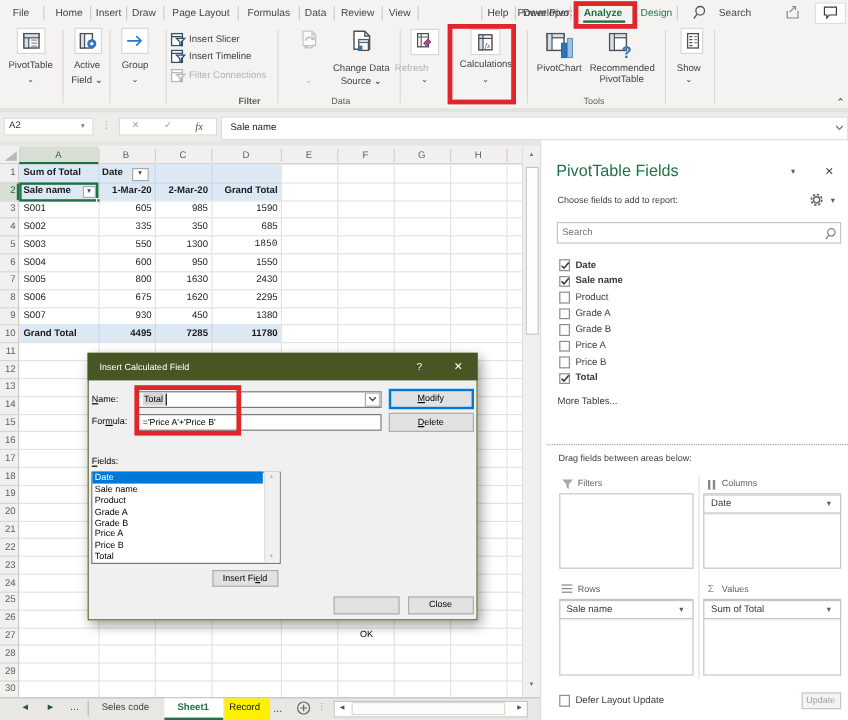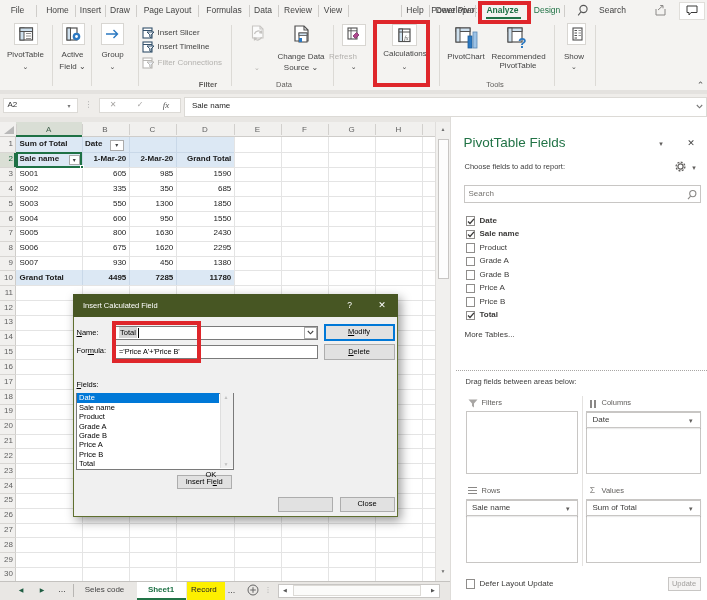--- a/index.html
+++ b/index.html
@@ -337,21 +337,21 @@
 <div class="tx" style="right:580.7px;top:168.075px;height:12px;line-height:12px;font-size:8px;color:#1a1a1a;font-weight:normal;">605</div>
 <div class="tx" style="right:533.7px;top:168.075px;height:12px;line-height:12px;font-size:8px;color:#1a1a1a;font-weight:normal;">985</div>
 <div class="tx" style="right:475.7px;top:168.075px;height:12px;line-height:12px;font-size:8px;color:#1a1a1a;font-weight:normal;">1590</div>
 <div class="tx" style="left:19.5px;top:182.905px;height:12px;line-height:12px;font-size:8px;color:#1a1a1a;font-weight:normal;">S002</div>
 <div class="tx" style="right:580.7px;top:182.905px;height:12px;line-height:12px;font-size:8px;color:#1a1a1a;font-weight:normal;">335</div>
 <div class="tx" style="right:533.7px;top:182.905px;height:12px;line-height:12px;font-size:8px;color:#1a1a1a;font-weight:normal;">350</div>
 <div class="tx" style="right:475.7px;top:182.905px;height:12px;line-height:12px;font-size:8px;color:#1a1a1a;font-weight:normal;">685</div>
 <div class="tx" style="left:19.5px;top:197.73499999999999px;height:12px;line-height:12px;font-size:8px;color:#1a1a1a;font-weight:normal;">S003</div>
 <div class="tx" style="right:580.7px;top:197.73499999999999px;height:12px;line-height:12px;font-size:8px;color:#1a1a1a;font-weight:normal;">550</div>
 <div class="tx" style="right:533.7px;top:197.73499999999999px;height:12px;line-height:12px;font-size:8px;color:#1a1a1a;font-weight:normal;">1300</div>
-<div class="tx" style="right:475.7px;top:197.73499999999999px;height:16px;line-height:12px;font-size:8px;color:#1a1a1a;font-weight:normal;">1850</div>
+<div class="tx" style="right:475.7px;top:197.73499999999999px;height:16px;line-height:12px;font-size:8px;color:#1a1a1a;font-weight:normal;font-family:Liberation Mono, monospace;">1850</div>
 <div class="tx" style="left:19.5px;top:212.565px;height:12px;line-height:12px;font-size:8px;color:#1a1a1a;font-weight:normal;">S004</div>
 <div class="tx" style="right:580.7px;top:212.565px;height:12px;line-height:12px;font-size:8px;color:#1a1a1a;font-weight:normal;">600</div>
 <div class="tx" style="right:533.7px;top:212.565px;height:12px;line-height:12px;font-size:8px;color:#1a1a1a;font-weight:normal;">950</div>
 <div class="tx" style="right:475.7px;top:212.565px;height:12px;line-height:12px;font-size:8px;color:#1a1a1a;font-weight:normal;">1550</div>
 <div class="tx" style="left:19.5px;top:227.395px;height:12px;line-height:12px;font-size:8px;color:#1a1a1a;font-weight:normal;">S005</div>
 <div class="tx" style="right:580.7px;top:227.395px;height:12px;line-height:12px;font-size:8px;color:#1a1a1a;font-weight:normal;">800</div>
 <div class="tx" style="right:533.7px;top:227.395px;height:12px;line-height:12px;font-size:8px;color:#1a1a1a;font-weight:normal;">1630</div>
 <div class="tx" style="right:475.7px;top:227.395px;height:12px;line-height:12px;font-size:8px;color:#1a1a1a;font-weight:normal;">2430</div>
 <div class="tx" style="left:19.5px;top:242.225px;height:12px;line-height:12px;font-size:8px;color:#1a1a1a;font-weight:normal;">S006</div>
 <div class="tx" style="right:580.7px;top:242.225px;height:12px;line-height:12px;font-size:8px;color:#1a1a1a;font-weight:normal;">675</div>
@@ -497,15 +497,15 @@
 <div class="tx" style="left:79px;top:429.95px;height:11.5px;line-height:11.5px;font-size:7.5px;color:#000;font-weight:normal;z-index:22;">Grade B</div>
 <div class="tx" style="left:79px;top:439.34999999999997px;height:11.5px;line-height:11.5px;font-size:7.5px;color:#000;font-weight:normal;z-index:22;">Price A</div>
 <div class="tx" style="left:79px;top:448.74999999999994px;height:11.5px;line-height:11.5px;font-size:7.5px;color:#000;font-weight:normal;z-index:22;">Price B</div>
 <div class="tx" style="left:79px;top:458.15px;height:11.5px;line-height:11.5px;font-size:7.5px;color:#000;font-weight:normal;z-index:22;">Total</div>
 <div class="a" style="left:219.5px;top:393.4px;width:13px;height:75px;background:#f0f0f0;border-left:1px solid #dedede;box-sizing:border-box;z-index:21;"></div>
 <div class="tx" style="left:126px;width:200px;text-align:center;top:393.0px;height:9px;line-height:9px;font-size:5px;color:#c0c0c0;font-weight:normal;z-index:22;">▲</div>
 <div class="tx" style="left:126px;width:200px;text-align:center;top:460.0px;height:9px;line-height:9px;font-size:5px;color:#c0c0c0;font-weight:normal;z-index:22;">▼</div>
 <div class="a" style="left:177px;top:474.5px;width:54.5px;height:14.5px;background:#e1e1e1;border:1px solid #adadad;box-sizing:border-box;z-index:21;"></div>
 <div class="tx" style="left:104.19999999999999px;width:200px;text-align:center;top:475.95px;height:11.5px;line-height:11.5px;font-size:7.5px;color:#000;font-weight:normal;z-index:22;">Insert Fi<u>e</u>ld</div>
 <div class="a" style="left:278px;top:496.5px;width:55px;height:15.5px;background:#e1e1e1;border:1px solid #adadad;box-sizing:border-box;z-index:21;"></div>
-<div class="tx" style="left:205.5px;width:200px;top:469px;height:11.5px;line-height:11.5px;font-size:7.5px;color:#000;font-weight:normal;z-index:22;">OK</div>
+<div class="tx" style="left:205.5px;width:200px;text-align:center;top:523px;height:11.5px;line-height:11.5px;font-size:7.5px;color:#000;font-weight:normal;z-index:22;">OK</div>
 <div class="a" style="left:340px;top:496.5px;width:54.5px;height:15.5px;background:#e1e1e1;border:1px solid #adadad;box-sizing:border-box;z-index:21;"></div>
 <div class="tx" style="left:267px;width:200px;text-align:center;top:498.45px;height:11.5px;line-height:11.5px;font-size:7.5px;color:#000;font-weight:normal;z-index:22;">Close</div>
 
 </body></html>

